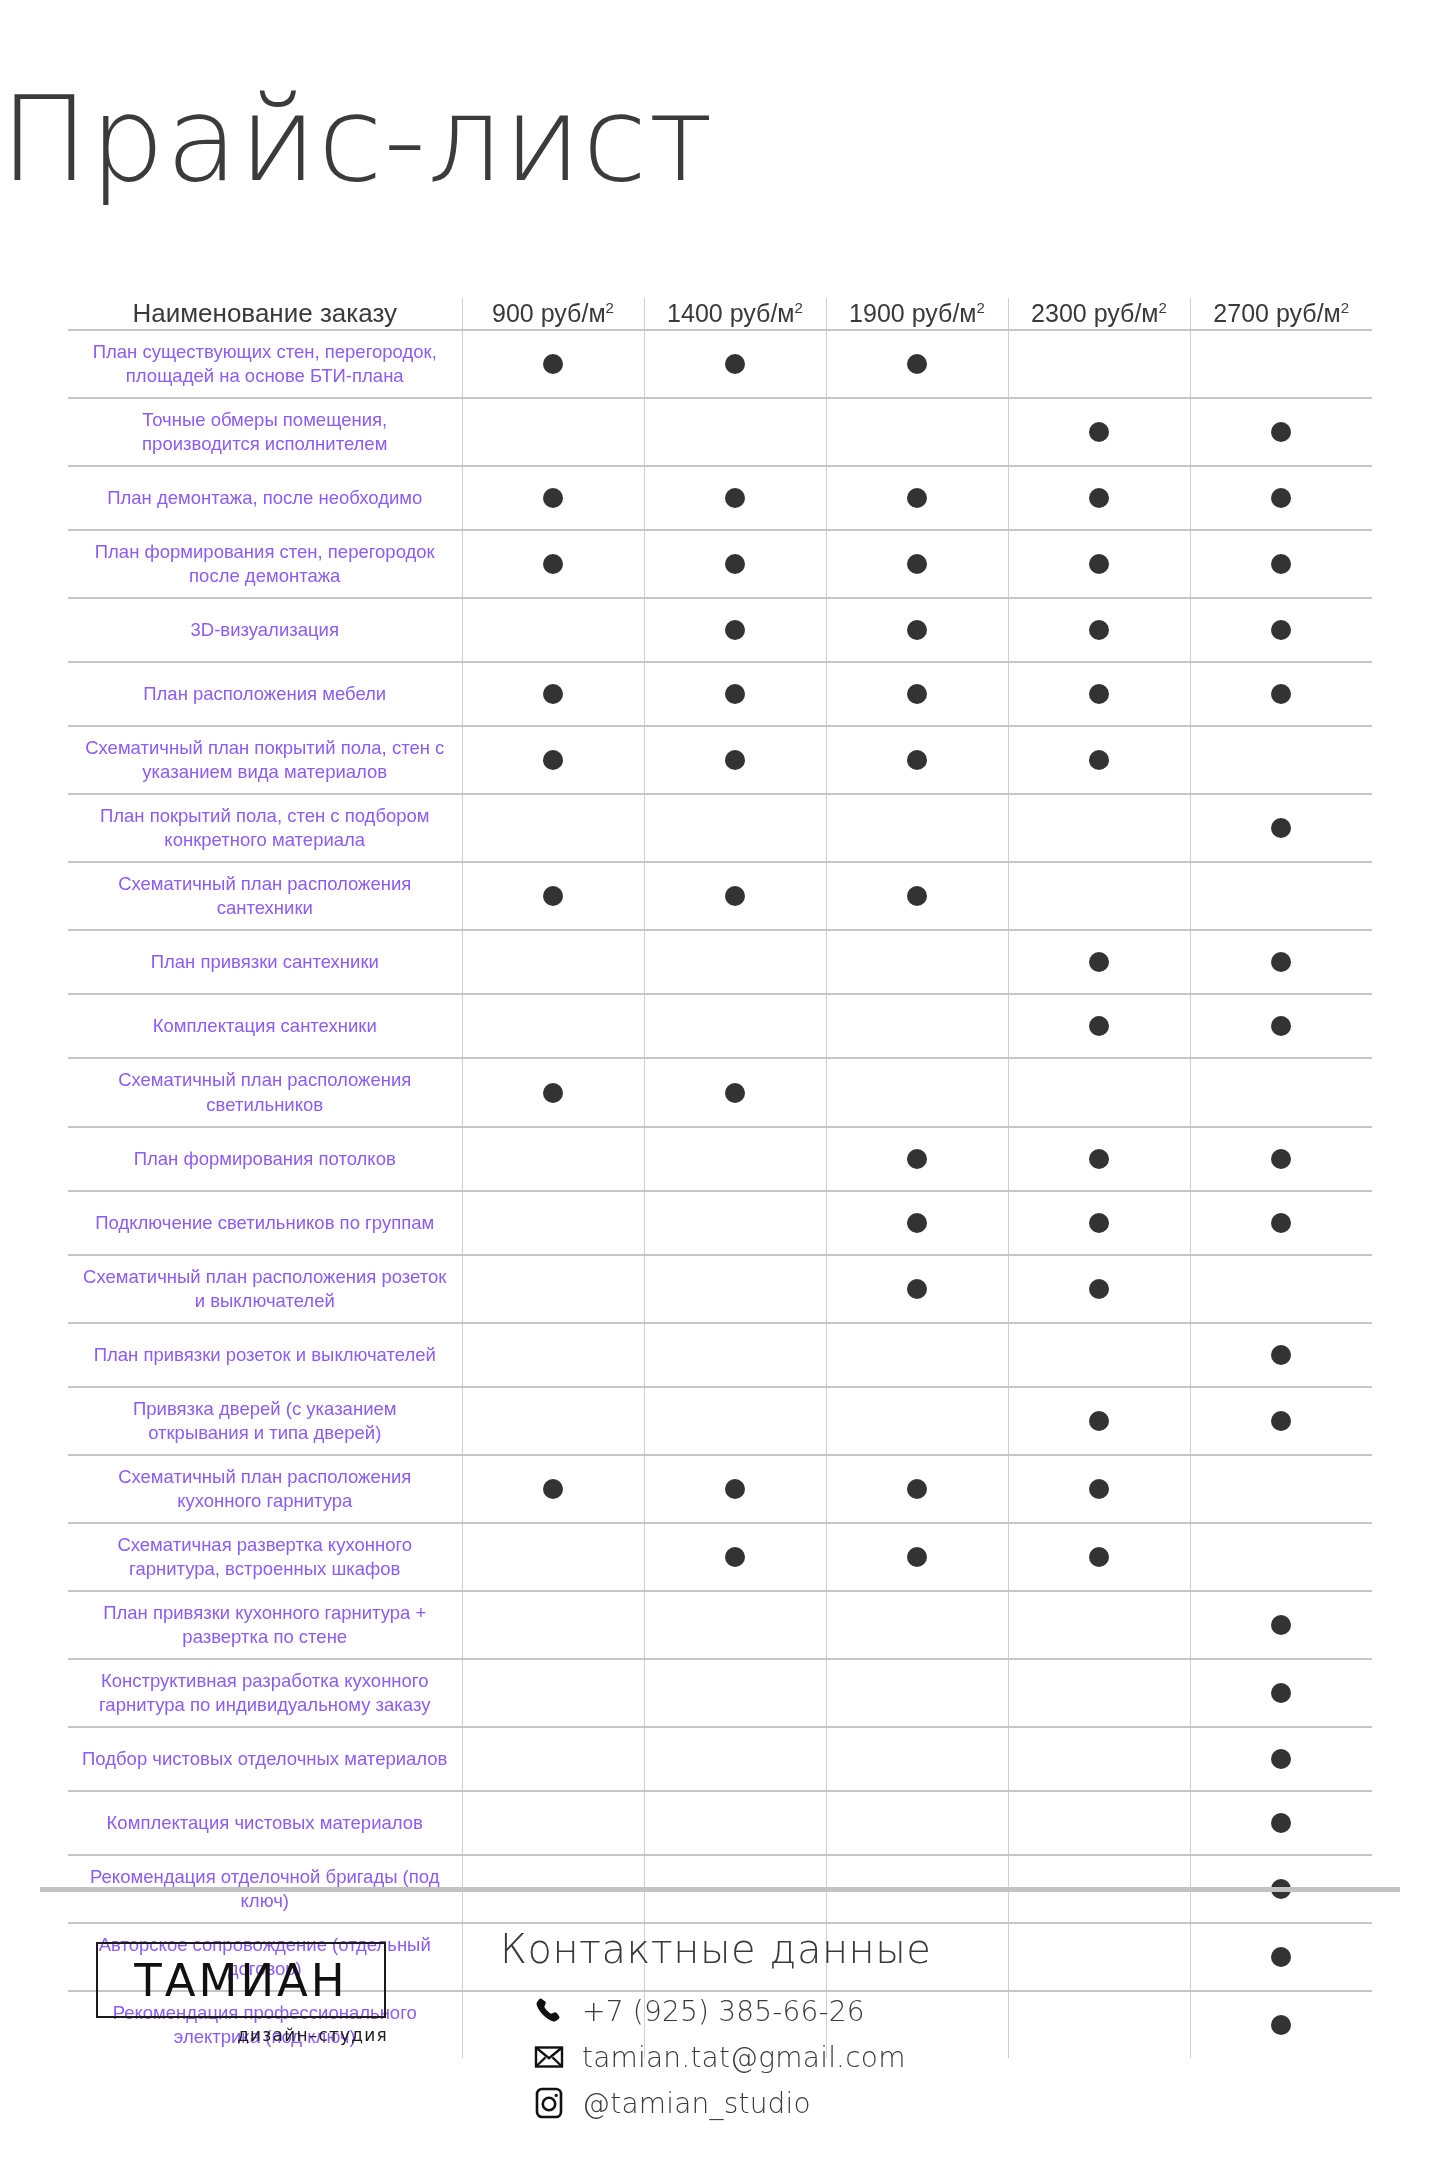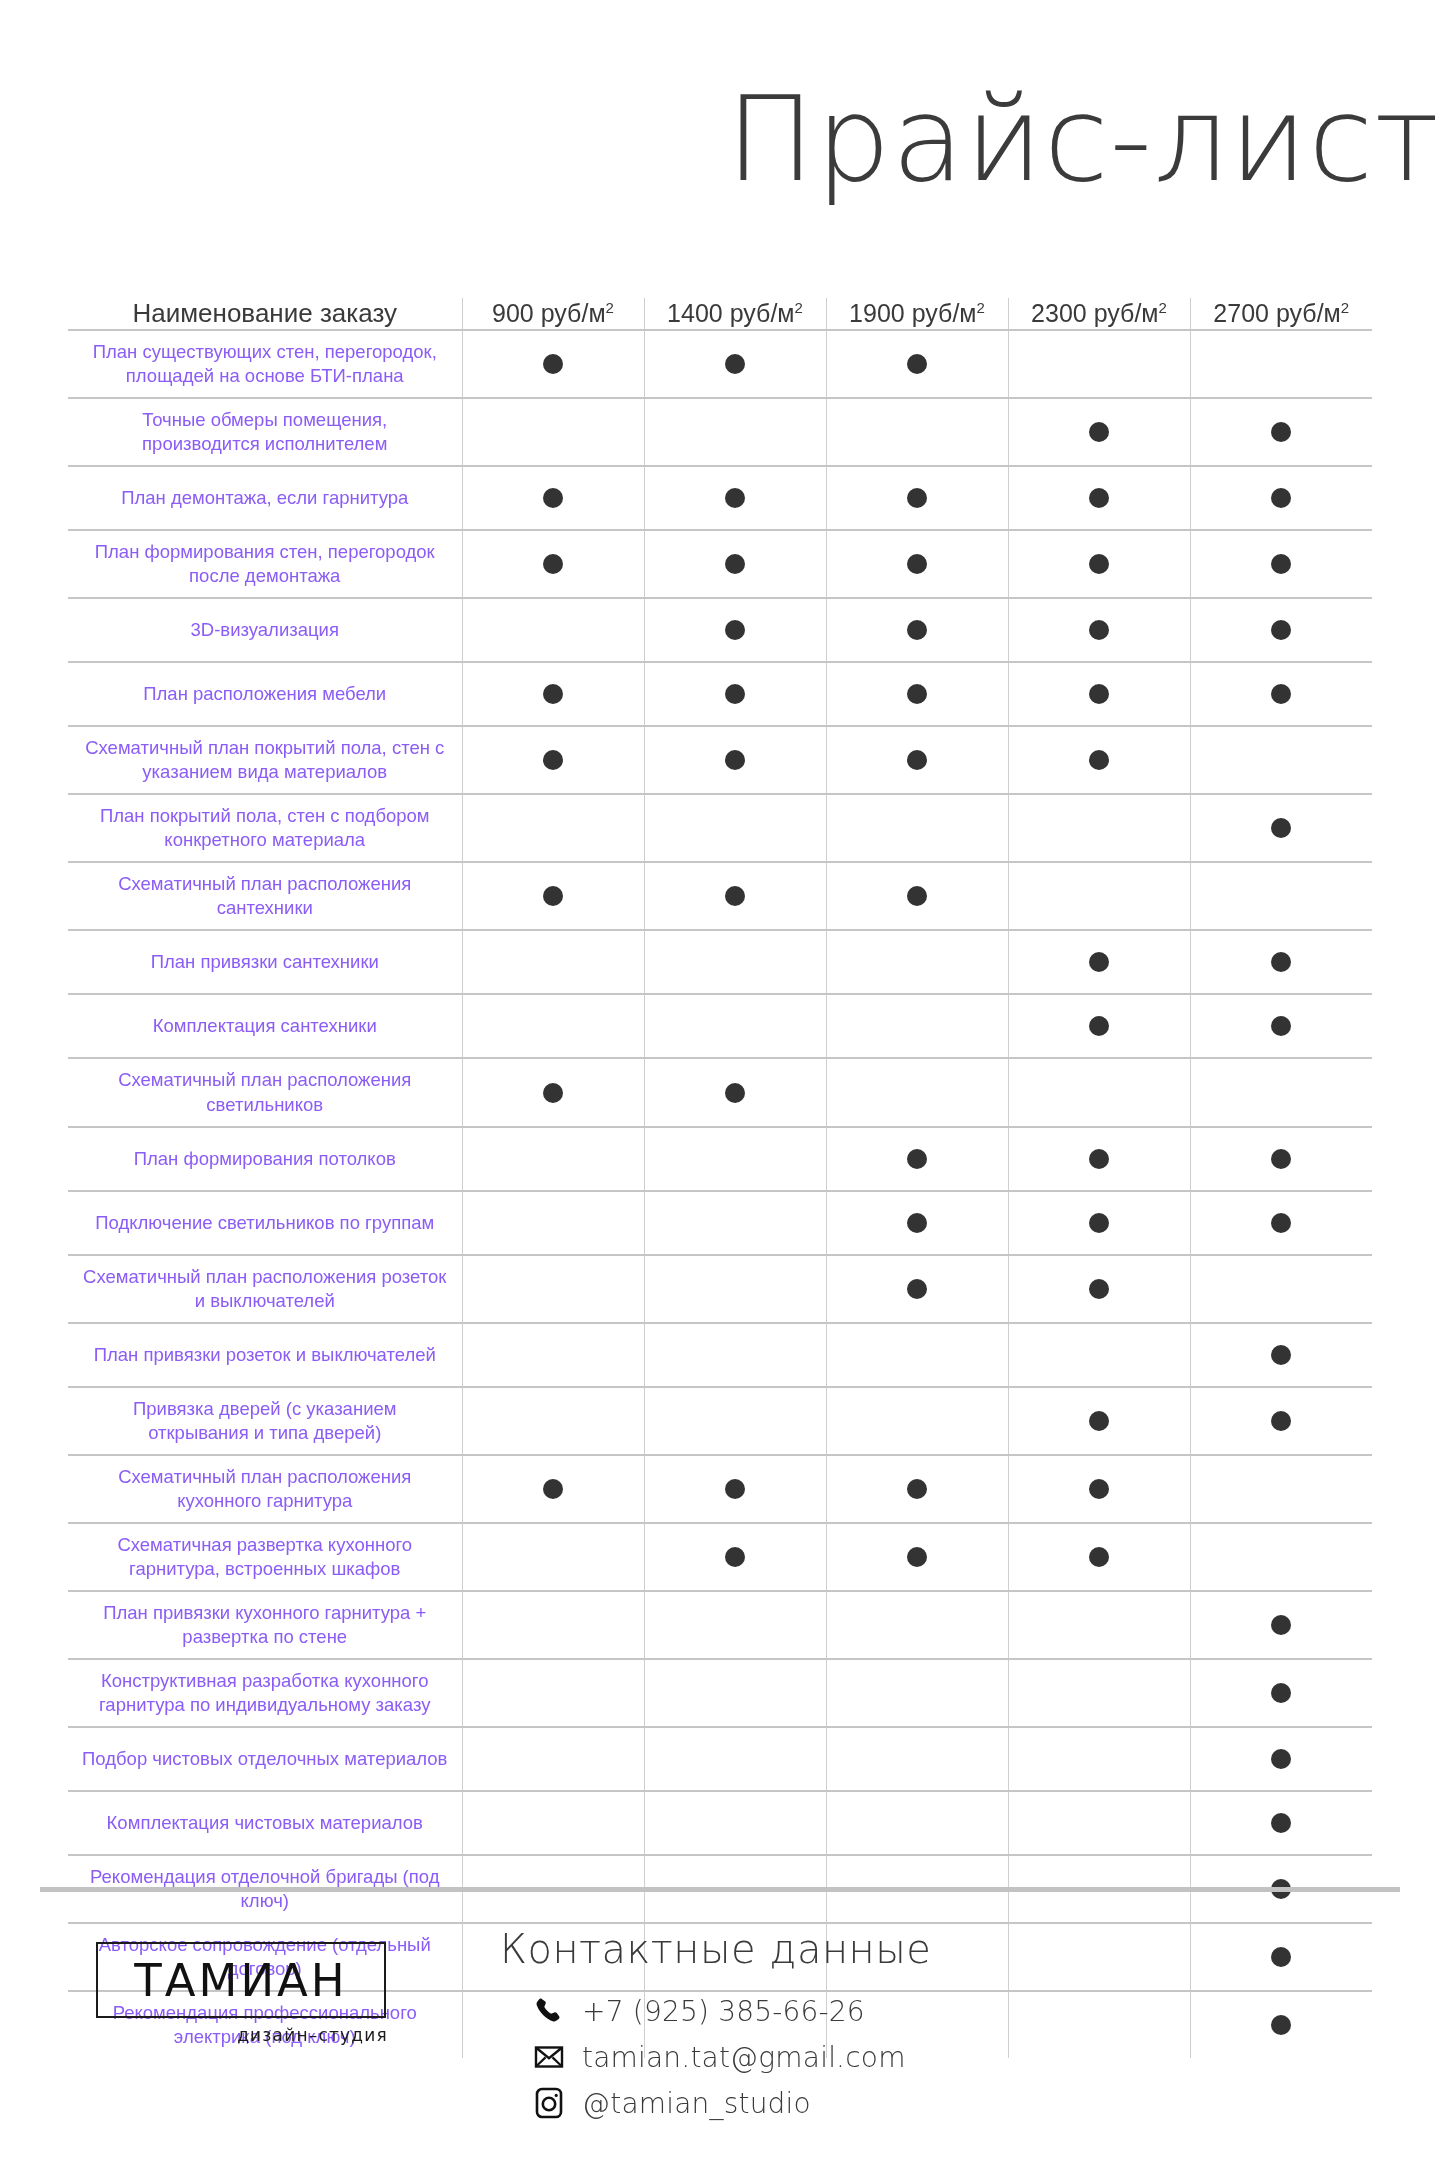--- a/index.html
+++ b/index.html
@@ -18,21 +18,21 @@
 
   .page {
     position: relative;
     width: 1440px;
     height: 2160px;
     box-sizing: border-box;
   }
 
   
   .title {
-    text-align: right;
+    text-align: left;
     font-size: 118px;
     font-weight: 300;
     letter-spacing: 1px;
     color: #3b3b3b;
     margin: 0;
     padding-top: 78px;
     line-height: 1.05;
     font-family: "DejaVu Sans", "Liberation Sans", sans-serif;
   }
 
@@ -241,21 +241,21 @@
           </tr>
           <tr>
             <td class="name">Точные обмеры помещения, производится исполнителем</td>
             <td class="mark"></td>
             <td class="mark"></td>
             <td class="mark"></td>
             <td class="mark"><span class="dot"></span></td>
             <td class="mark last"><span class="dot"></span></td>
           </tr>
           <tr>
-            <td class="name">План демонтажа, если гарнитура</td>
+            <td class="name">План демонтажа, после необходимо</td>
             <td class="mark"><span class="dot"></span></td>
             <td class="mark"><span class="dot"></span></td>
             <td class="mark"><span class="dot"></span></td>
             <td class="mark"><span class="dot"></span></td>
             <td class="mark last"><span class="dot"></span></td>
           </tr>
           <tr>
             <td class="name">План формирования стен, перегородок после демонтажа</td>
             <td class="mark"><span class="dot"></span></td>
             <td class="mark"><span class="dot"></span></td>

